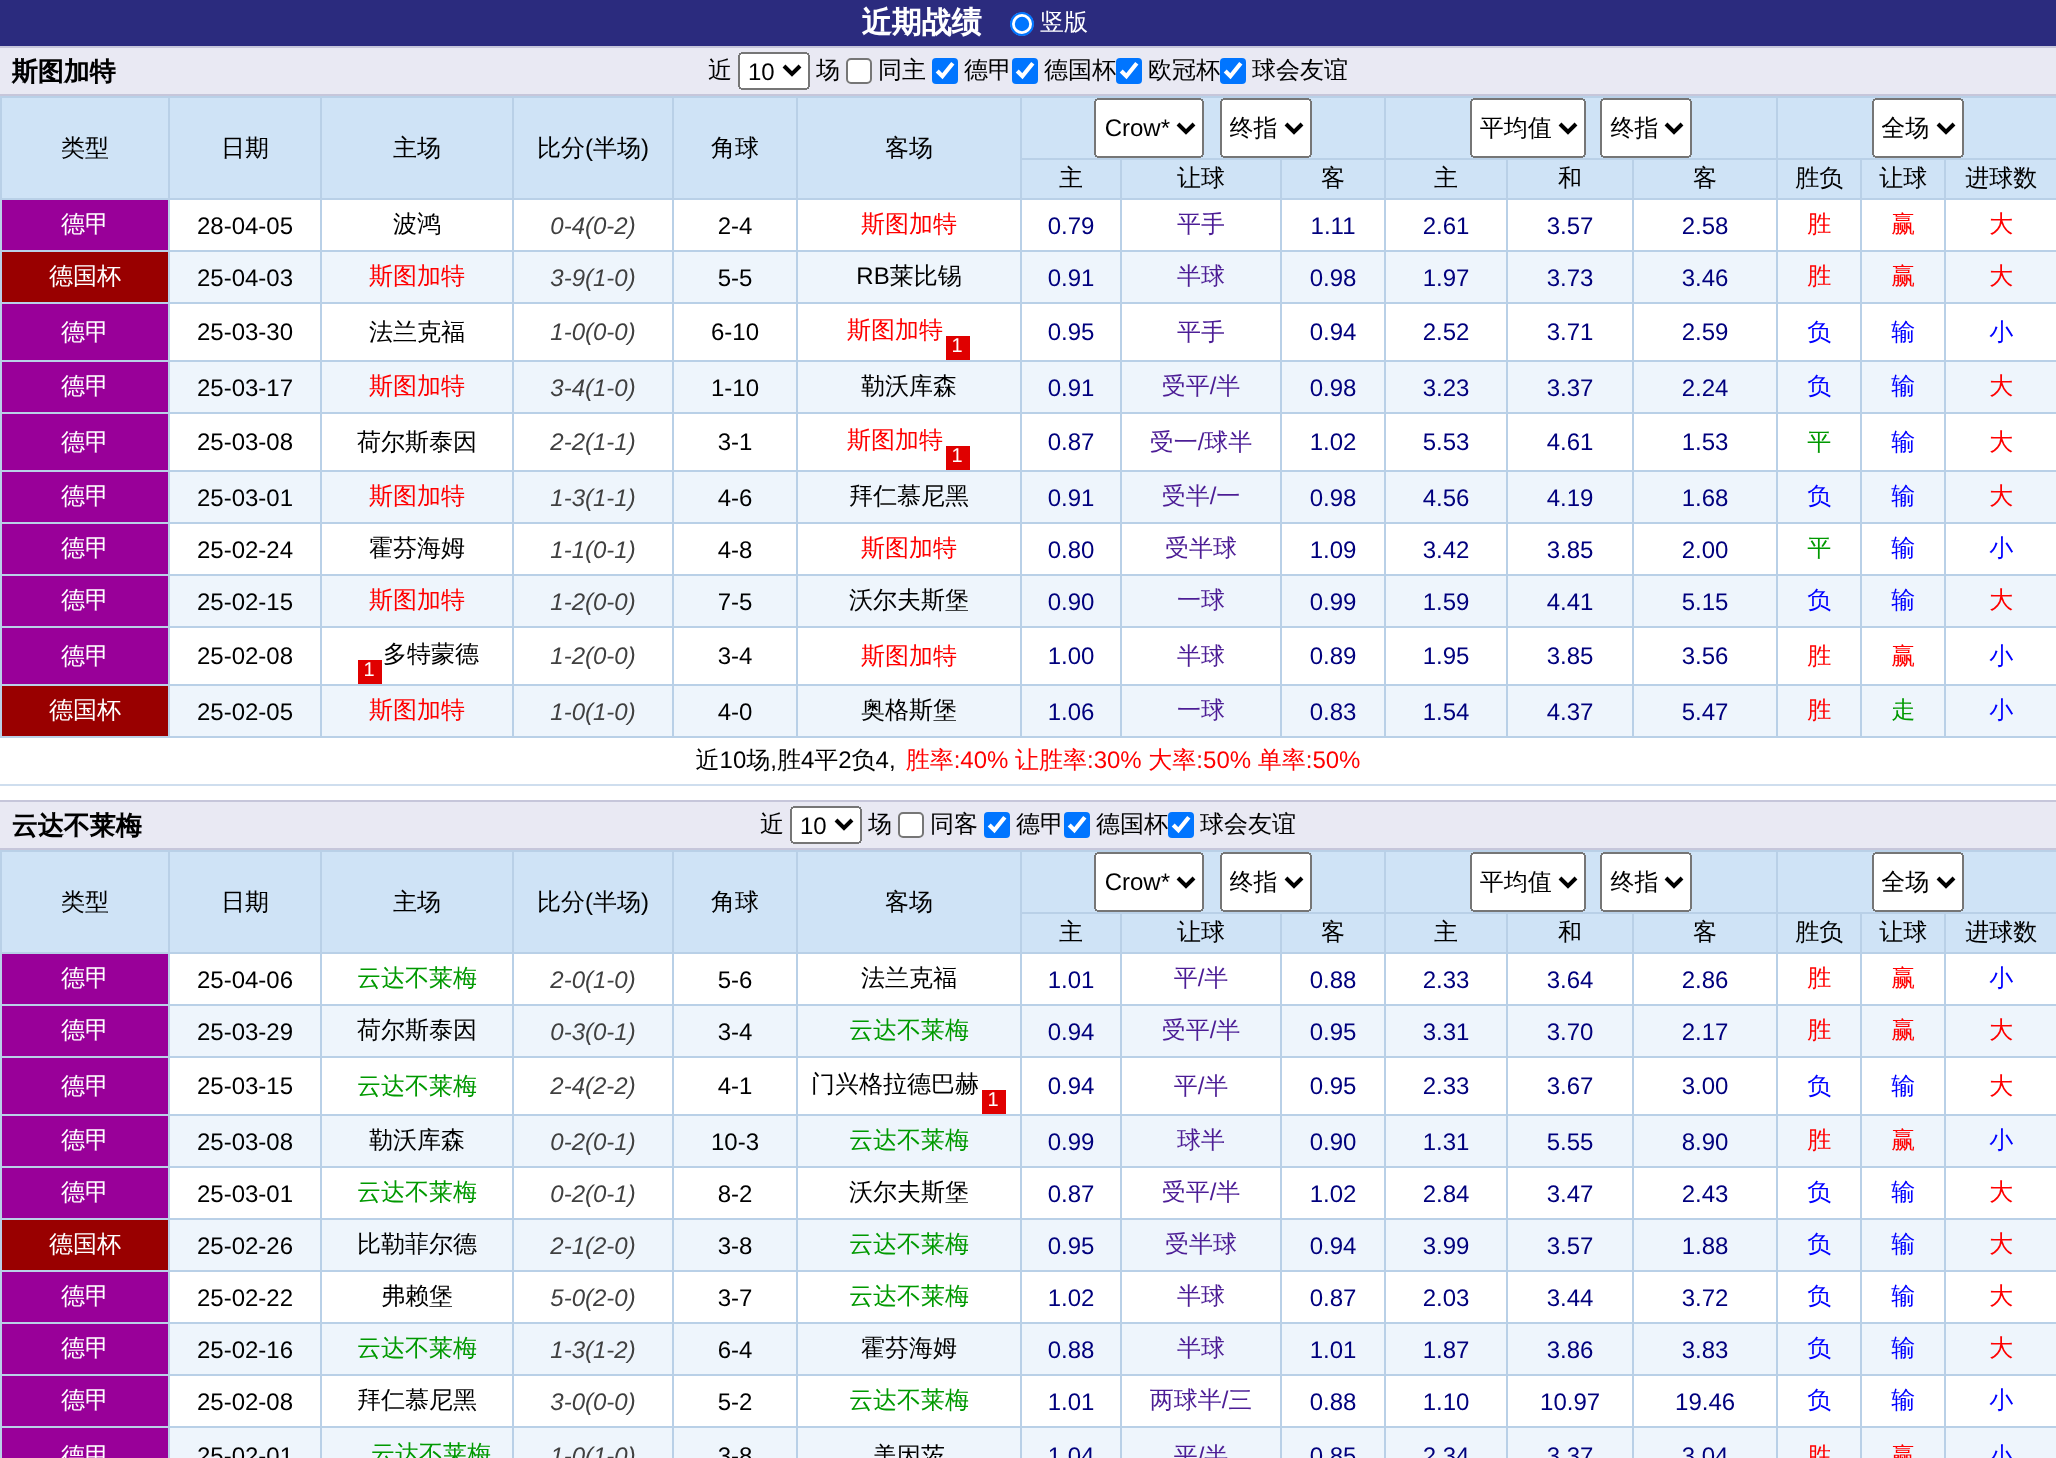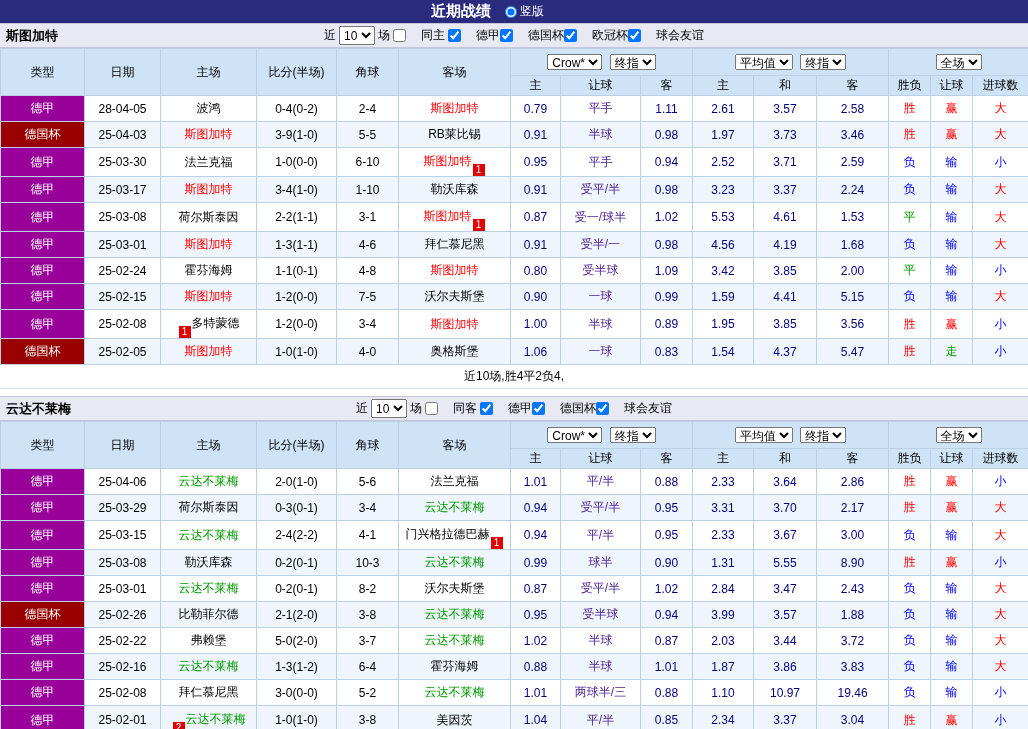--- a/index.html
+++ b/index.html
@@ -26,45 +26,45 @@
     position:relative;
     background:#e9e9f3;
     border-top:1px solid #c6c6da;
     border-bottom:1px solid #c6c6da;
     height:23px;
     display:flex;align-items:center;
   }
   .sec-title{position:absolute;left:6px;font-weight:bold;font-size:13px;}
   .filters{margin:0 auto;display:flex;align-items:center;gap:3px;}
   .filters select{font-size:12px;height:19px;}
-  .filters label{display:flex;align-items:center;gap:14px;cursor:pointer;justify-content:space-between;}
+  .filters label{display:flex;align-items:center;gap:2px;cursor:pointer;justify-content:space-between;}
   .filters input[type=checkbox]{margin:0 1px 0 0;width:13px;height:13px;}
   .lg-filters{display:flex;align-items:center;}
   
   table{border-collapse:collapse;table-layout:fixed;width:1028px;}
   th,td{
     border:1px solid #b9d0e7;
     text-align:center;
     padding:0 1px;
     white-space:nowrap;
     overflow:hidden;
   }
   thead th{background:#cfe3f6;font-weight:normal;font-size:12px;}
   thead tr.selrow th{height:26px;}
   thead tr.lblrow th{height:19px;}
-  thead select{font-size:12px;height:16px;margin:0 2px;}
+  thead select{font-size:12px;height:30px;margin:0 2px;}
   tbody td{height:25px;}
   tbody tr:nth-child(even){background:#eef5fc;}
   td.league{color:#fff;}
   td.league.jia{background:#990099;}
   td.league.bei{background:#990000;}
   .t-red{color:#f00;}
   .t-green{color:#090;}
   .t-black{color:#000;}
-  td.score{color:#000000;}
+  td.score{color:#404040;font-style:italic;}
   td.odd{color:#00007d;}
   td.hcap{color:#4c1d95;}
   td.res.r{color:#f00;}
   td.res.b{color:#00f;}
   td.res.g{color:#090;}
   .badge{
     display:inline-block;background:#e00000;color:#fff;
     width:12px;height:12px;line-height:12px;font-size:10px;
     text-align:center;vertical-align:middle;margin:0 1px;
   }
@@ -341,20 +341,21 @@
         <td class="odd">5.47</td>
         <td class="res r">胜</td>
         <td class="res g">走</td>
         <td class="res b">小</td>
       </tr>
     </tbody>
 </table>
 
 <div class="summary">
   <span>近10场,胜4平2负4,</span>
+  <span class="stats">胜率:40% 让胜率:30% 大率:50% 单率:50%</span>
 </div>
 
 <div class="gap"></div>
 
 <div class="sec-head">
   <span class="sec-title">云达不莱梅</span>
   <div class="filters">
     <span>近</span>
     <select><option>10</option></select>
     <span>场</span>

